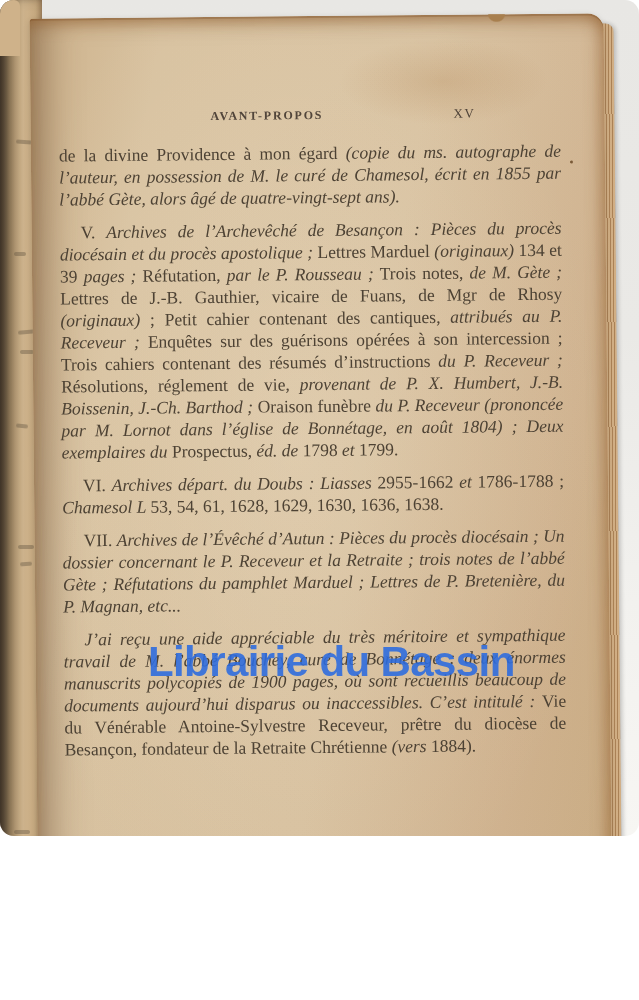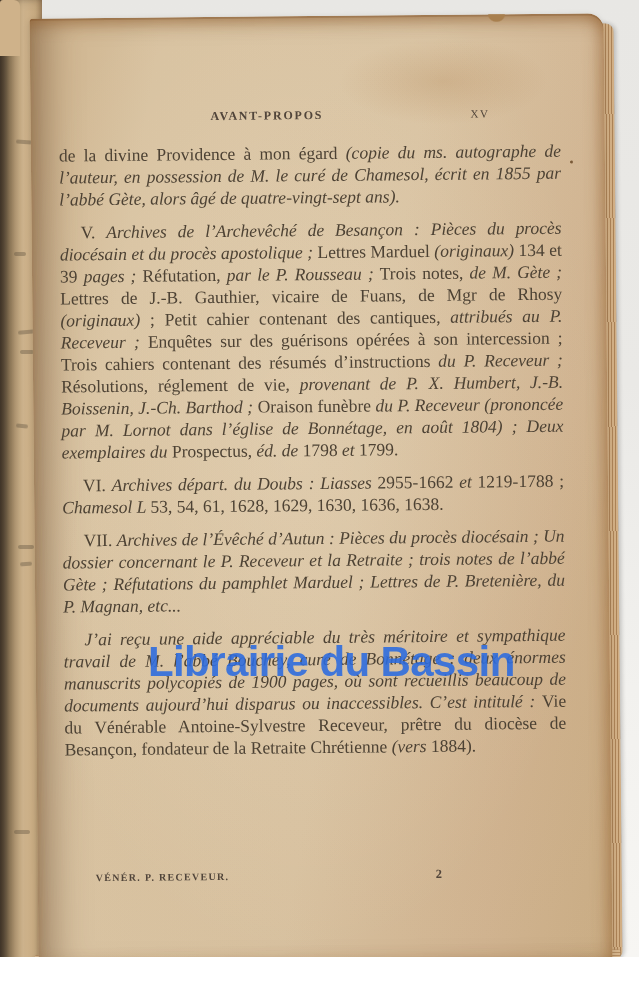--- a/index.html
+++ b/index.html
@@ -1,19 +1,20 @@
 <!DOCTYPE html>
 <html lang="fr"><head>
 <meta charset="utf-8">
 <style>
   html,body{margin:0;padding:0;}
   .stage{
-    position:relative;width:639px;height:957px;overflow:hidden;
+    position:relative;width:639px;height:836px;overflow:hidden;
     background:linear-gradient(180deg,#e8e7e4 0%,#eae9e6 40%,#f2f1ee 72%,#f7f6f3 100%);
     font-family:"Liberation Serif","DejaVu Serif",serif;
+    border-radius:14px;
   }
   
   .left-leaf{
     position:absolute;left:0;top:0;width:42px;height:988px;z-index:1;
     background:linear-gradient(90deg,#8a7257 0%,#bda075 22%,#d0b58e 55%,#c5a87f 85%,#b3946c 100%);
     box-shadow:inset 16px 0 16px -8px rgba(25,20,15,0.78), inset -4px 0 6px -3px rgba(60,40,25,0.35);
   }
   .leaf-tab{position:absolute;left:0;top:0;width:20px;height:56px;background:#cfb28a;border-radius:3px 6px 0 0;}
   .mark{position:absolute;height:4px;background:rgba(92,78,60,0.38);border-radius:2px;filter:blur(0.7px);}
   .m1{left:16px;top:140px;width:16px;transform:rotate(4deg);}
@@ -59,21 +60,21 @@
   .speck{position:absolute;border-radius:50%;}
   .s1{left:539px;top:147px;width:3px;height:3px;background:#7a5a38;}
   .s2{left:85px;top:300px;width:2px;height:2px;background:#8a6a45;}
   
   .text-block{
     position:absolute;left:28px;top:88px;width:502px;
     color:#4d4234;font-size:17.5px;line-height:22px;text-align:justify;
   }
   .header-row{position:relative;height:22px;margin-bottom:16px;}
   .header-title{position:absolute;left:152px;top:0;font-size:12px;font-weight:700;letter-spacing:1.8px;color:#51453a;}
-  .header-num{position:absolute;left:412px;top:0;font-size:11px;font-weight:400;letter-spacing:1.5px;color:#51453a;}
+  .header-num{position:absolute;left:395px;top:0;font-size:13px;font-weight:400;letter-spacing:1.5px;color:#51453a;}
   .para{margin:0 0 11px 0;}
   .para.indent{text-indent:21px;}
   .it{font-style:italic;}
   .footer-row{position:absolute;left:28px;top:852px;width:502px;height:16px;color:#51453a;}
   .footer-sig{position:absolute;left:30px;top:2px;font-size:10px;font-weight:700;letter-spacing:1.3px;}
   .footer-num{position:absolute;left:370px;top:0;font-size:12.5px;font-weight:700;}
   
   .watermark{
     position:absolute;left:148px;top:638px;z-index:6;
     font-family:"Liberation Sans","DejaVu Sans",sans-serif;
@@ -107,21 +108,21 @@
       <div class="speck s2"></div>
 
       <div class="text-block">
         <div class="header-row">
           <span class="header-title">AVANT-PROPOS</span>
           <span class="header-num">XV</span>
         </div>
         <div>
             <p class="para"><span>de la divine Providence à mon égard </span><span class="it">(copie du ms. autographe de l’auteur, en possession de M. le curé de Chamesol, écrit en 1855 par l’abbé Gète, alors âgé de quatre-vingt-sept ans).</span></p>
             <p class="para indent"><span>V. </span><span class="it">Archives de l’Archevêché de Besançon : Pièces du procès diocésain et du procès apostolique ; </span><span>Lettres Marduel </span><span class="it">(originaux)</span><span> 134 et 39 </span><span class="it">pages ; </span><span>Réfutation, </span><span class="it">par le P. Rousseau ; </span><span>Trois notes, </span><span class="it">de M. Gète ; </span><span>Lettres de J.-B. Gauthier, vicaire de Fuans, de Mgr de Rhosy </span><span class="it">(originaux)</span><span> ; Petit cahier contenant des cantiques, </span><span class="it">attribués au P. Receveur ; </span><span>Enquêtes sur des guérisons opérées à son intercession ; Trois cahiers contenant des résumés d’instructions </span><span class="it">du P. Receveur ; </span><span>Résolutions, réglement de vie, </span><span class="it">provenant de P. X. Humbert, J.-B. Boissenin, J.-Ch. Barthod ; </span><span>Oraison funèbre </span><span class="it">du P. Receveur (prononcée par M. Lornot dans l’église de Bonnétage, en août 1804) ; Deux exemplaires du </span><span>Prospectus, </span><span class="it">éd. de </span><span>1798 </span><span class="it">et </span><span>1799.</span></p>
-            <p class="para indent"><span>VI. </span><span class="it">Archives départ. du Doubs : Liasses </span><span>2955-1662 </span><span class="it">et </span><span>1219-1788 ; </span><span class="it">Chamesol L </span><span>53, 54, 61, 1628, 1629, 1630, 1636, 1638.</span></p>
+            <p class="para indent"><span>VI. </span><span class="it">Archives départ. du Doubs : Liasses </span><span>2955-1662 </span><span class="it">et </span><span>1786-1788 ; </span><span class="it">Chamesol L </span><span>53, 54, 61, 1628, 1629, 1630, 1636, 1638.</span></p>
             <p class="para indent"><span>VII. </span><span class="it">Archives de l’Évêché d’Autun : Pièces du procès diocésain ; Un dossier concernant le P. Receveur et la Retraite ; trois notes de l’abbé Gète ; Réfutations du pamphlet Marduel ; Lettres de P. Bretenière, du P. Magnan, etc...</span></p>
             <p class="para indent"><span class="it">J’ai reçu une aide appréciable du très méritoire et sympathique travail de M. l’abbé Bouchey, curé de Bonnétage : deux énormes manuscrits polycopiés de 1900 pages, où sont recueillis beaucoup de documents aujourd’hui disparus ou inaccessibles. C’est intitulé : </span><span>Vie du Vénérable Antoine-Sylvestre Receveur, prêtre du diocèse de Besançon, fondateur de la Retraite Chrétienne </span><span class="it">(vers </span><span>1884).</span></p>
           </div>
       </div>
 
       <div class="footer-row">
         <span class="footer-sig">VÉNÉR. P. RECEVEUR.</span>
         <span class="footer-num">2</span>
       </div>
     </div>

